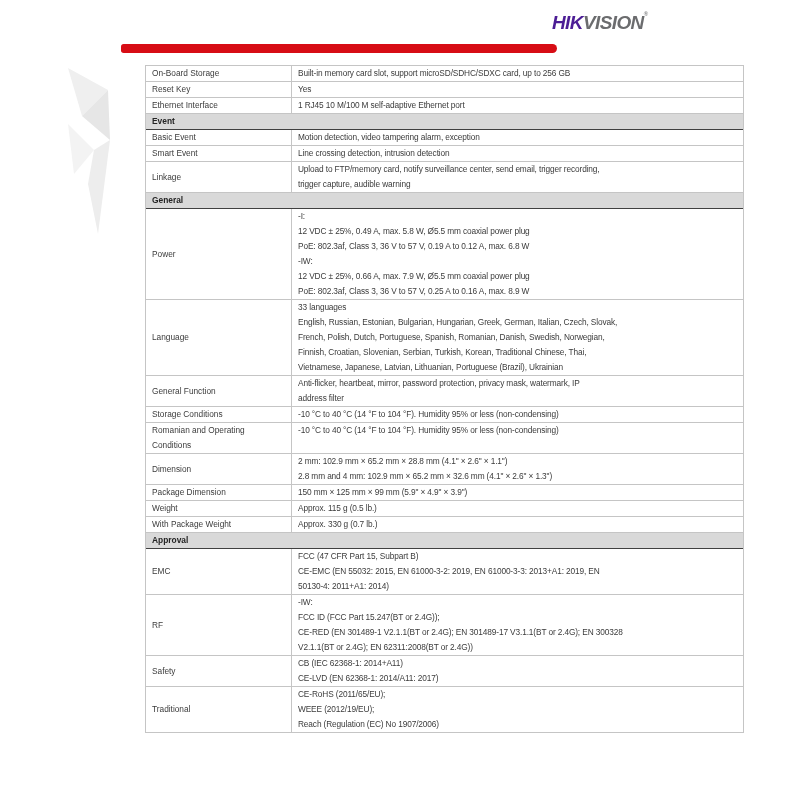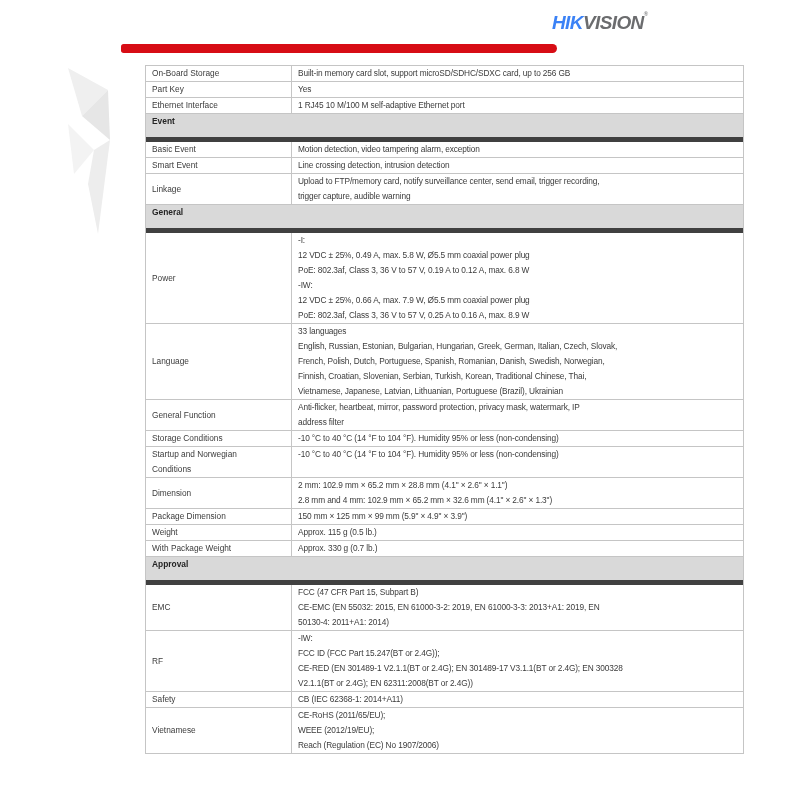--- a/index.html
+++ b/index.html
@@ -2,21 +2,21 @@
 <html><head>
 <meta charset="utf-8">
 <style>
   * { margin:0; padding:0; box-sizing:border-box; }
   html,body { width:800px; height:800px; background:#ffffff; overflow:hidden; }
   body { font-family:"Liberation Sans", sans-serif; position:relative; color:#3b3b3b; }
 
   
   .logo { position:absolute; top:11px; left:552px; font-style:italic; font-weight:bold;
           font-size:19px; letter-spacing:-0.6px; white-space:nowrap; }
-  .logo .hik { color:#3b82f6; }
+  .logo .hik { color:#4c1d95; }
   .logo .vision { color:#6b6c6e;text-align:right; }
   .logo .reg { font-size:6px; color:#8a8b8d; font-style:normal; vertical-align:13px; letter-spacing:0; }
 
   
   .redbar { position:absolute; left:121px; top:44px; width:436px; height:9px;
             background:#d70d15; border-radius:3px 5px 5px 3px; }
 
   
   .watermark { position:absolute; left:64px; top:64px; width:50px; height:172px; }
 
@@ -24,21 +24,21 @@
   .spec-table { position:absolute; left:145px; top:65px; width:599px;
                 border:1px solid #c5c5c5; border-bottom:none; background:#fff;
                 font-size:8.3px; }
   .spec-row { display:flex; border-bottom:1px solid #c5c5c5; }
   .cell.label { width:146px; flex:0 0 146px; border-right:1px solid #c5c5c5;
                 padding:0 4px 0 6px; display:flex; align-items:center;
                 white-space:pre-line; line-height:15px; color:#3b3b3b; }
   .cell.value { flex:1; padding:0 2px 0 6px; display:flex; flex-direction:column;
                 justify-content:flex-start; overflow:hidden; line-height:15px; color:#3b3b3b; }
   .cell.value .line { white-space:nowrap; letter-spacing:-0.12px; }
-  .sec-row { background:#d9d9d9; border-bottom:5px solid #404040; padding:0 0 8px 6px;
+  .sec-row { background:#d9d9d9; border-bottom:1px solid #404040; padding:0 0 0 6px;
              font-weight:bold; font-size:8.4px; line-height:15px; color:#242424; }
 </style>
 </head>
 <body>
 
 <div class="logo"><span class="hik">HIK</span><span class="vision">VISION</span><span class="reg">®</span></div>
 
 <div class="redbar"></div>
 
 <svg class="watermark" viewBox="0 0 50 172" xmlns="http://www.w3.org/2000/svg">
@@ -49,21 +49,21 @@
 </svg>
 
 <div class="spec-table">
     <div class="spec-row">
       <div class="cell label">On-Board Storage</div>
       <div class="cell value">
         <div class="line">Built-in memory card slot, support microSD/SDHC/SDXC card, up to 256 GB</div>
       </div>
     </div>
     <div class="spec-row">
-      <div class="cell label">Part Key</div>
+      <div class="cell label">Reset Key</div>
       <div class="cell value">
         <div class="line">Yes</div>
       </div>
     </div>
     <div class="spec-row">
       <div class="cell label">Ethernet Interface</div>
       <div class="cell value">
         <div class="line">1 RJ45 10 M/100 M self-adaptive Ethernet port</div>
       </div>
     </div>
@@ -116,21 +116,21 @@
         <div class="line">address filter</div>
       </div>
     </div>
     <div class="spec-row">
       <div class="cell label">Storage Conditions</div>
       <div class="cell value">
         <div class="line">-10 °C to 40 °C (14 °F to 104 °F). Humidity 95% or less (non-condensing)</div>
       </div>
     </div>
     <div class="spec-row">
-      <div class="cell label">Startup and Norwegian
+      <div class="cell label">Romanian and Operating
 Conditions</div>
       <div class="cell value">
         <div class="line">-10 °C to 40 °C (14 °F to 104 °F). Humidity 95% or less (non-condensing)</div>
       </div>
     </div>
     <div class="spec-row">
       <div class="cell label">Dimension</div>
       <div class="cell value">
         <div class="line">2 mm: 102.9 mm × 65.2 mm × 28.8 mm (4.1" × 2.6" × 1.1")</div>
         <div class="line">2.8 mm and 4 mm: 102.9 mm × 65.2 mm × 32.6 mm (4.1" × 2.6" × 1.3")</div>
@@ -169,23 +169,24 @@
         <div class="line">-IW:</div>
         <div class="line">FCC ID (FCC Part 15.247(BT or 2.4G));</div>
         <div class="line">CE-RED (EN 301489-1 V2.1.1(BT or 2.4G); EN 301489-17 V3.1.1(BT or 2.4G); EN 300328</div>
         <div class="line">V2.1.1(BT or 2.4G); EN 62311:2008(BT or 2.4G))</div>
       </div>
     </div>
     <div class="spec-row">
       <div class="cell label">Safety</div>
       <div class="cell value">
         <div class="line">CB (IEC 62368-1: 2014+A11)</div>
+        <div class="line">CE-LVD (EN 62368-1: 2014/A11: 2017)</div>
       </div>
     </div>
     <div class="spec-row">
-      <div class="cell label">Vietnamese</div>
+      <div class="cell label">Traditional</div>
       <div class="cell value">
         <div class="line">CE-RoHS (2011/65/EU);</div>
         <div class="line">WEEE (2012/19/EU);</div>
         <div class="line">Reach (Regulation (EC) No 1907/2006)</div>
       </div>
     </div>
   </div>
 
 </body></html>

